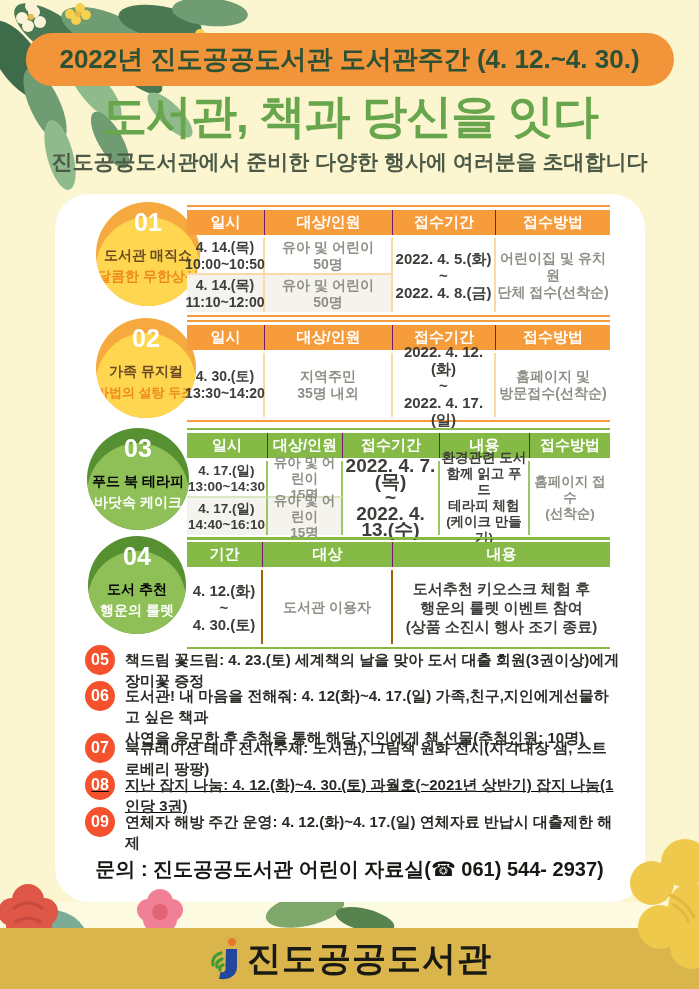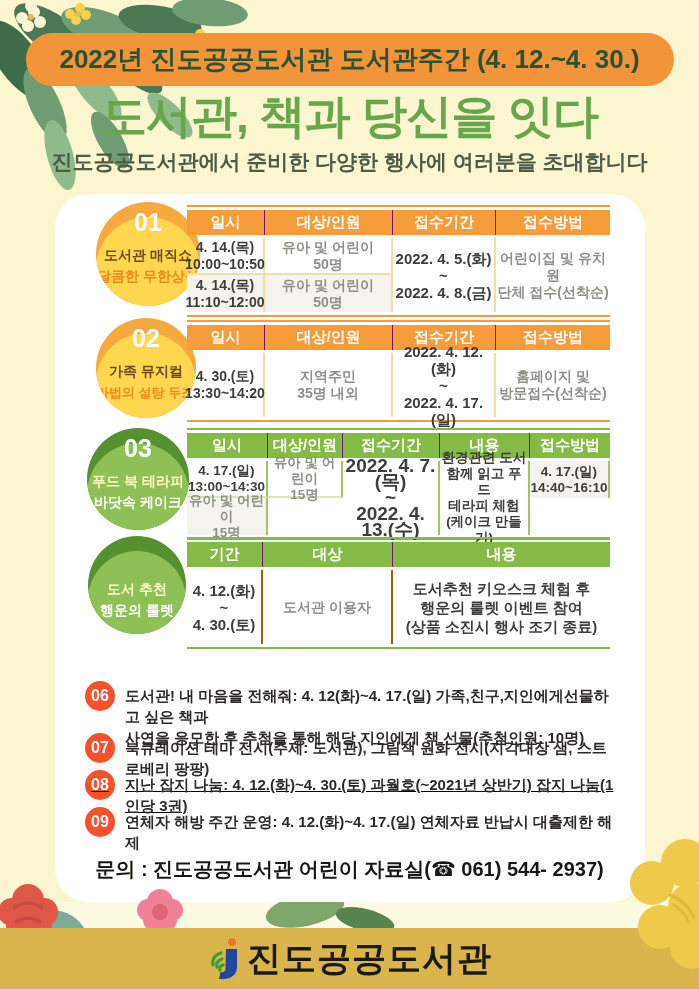--- a/index.html
+++ b/index.html
@@ -28,21 +28,21 @@
   .evcircle .l1,.evcircle .l2{position:absolute;left:0;width:100%;text-align:center;
                  font-size:14px;font-weight:800;z-index:2;white-space:nowrap;}
   .evcircle .l1{top:45px;}
   .evcircle .l2{top:66px;text-align:center;}
   .ev-yellow{background:#F5A93E;margin-left:8px;}
   .ev-yellow .inner{background:#FFD650;}
   .ev-yellow .l1{color:#6A4A20;}
   .ev-yellow .l2{color:#EE8A1D;}
   .ev-green{background:#579030;}
   .ev-green .inner{background:#8EC057;}
-  .ev-green .l1{color:#fef9c3;}
+  .ev-green .l1{color:#000000;}
   .ev-green .l2{color:#FFFFFF;}
 
   
   .tbl{position:absolute;left:187px;width:423px;z-index:3;}
   .rule{height:2px;margin:0 0 3px 0;}
   .rule.bottom{margin:3px 0 0 0;}
   .o .rule{background:#F49B3C;}
   .g .rule{background:#85BA46;}
   .thead{display:grid;height:25px;}
   .o .thead > div{background:#F79C3B;}
@@ -238,30 +238,33 @@
 13:00~14:30</div>
       <div class="ml cell-gray vline hline">유아 및 어린이
 15명</div>
       <div class="ml cell-dark vline span2" style="font-size:19px;">2022. 4. 7.(목)
 ~
 2022. 4. 13.(수)</div>
       <div class="ml cell-dark vline span2">환경관련 도서
 함께 읽고 푸드
 테라피 체험
 (케이크 만들기)</div>
+      <div class="ml cell-gray span2">홈페이지 접수
+(선착순)</div>
       <div class="ml cell-dark vline row2bg">4. 17.(일)
 14:40~16:10</div>
       <div class="ml cell-gray vline row2bg">유아 및 어린이
 15명</div>
     </div>
     <div class="rule bottom"></div>
   </div>
 
   <div class="evcircle ev-green" style="left:88px;top:536px;width:98px;height:98px;">
     <div class="inner"></div>
+    <div class="num">04</div>
     <div class="l1">도서 추천</div>
     <div class="l2">행운의 룰렛</div>
   </div>
   <div class="tbl g t4" style="top:537px;">
     <div class="rule"></div>
     <div class="thead">
       <div>기간</div>
       <div>대상</div>
       <div>내용</div>
     </div>
@@ -270,20 +273,24 @@
 ~
 4. 30.(토)</div>
       <div class="ml cell-gray vline">도서관 이용자</div>
       <div class="ml cell-dark" style="font-size:15px;line-height:19px;">도서추천 키오스크 체험 후
 행운의 룰렛 이벤트 참여
 (상품 소진시 행사 조기 종료)</div>
     </div>
     <div class="rule bottom"></div>
   </div>
 
+  <div class="item" style="top:645px;">
+    <div class="rednum">05</div>
+    <div class="itemtext">책드림 꽃드림: 4. 23.(토) 세계책의 날을 맞아 도서 대출 회원(3권이상)에게 장미꽃 증정</div>
+  </div>
   <div class="item" style="top:681px;">
     <div class="rednum">06</div>
     <div class="itemtext">도서관! 내 마음을 전해줘: 4. 12(화)~4. 17.(일) 가족,친구,지인에게선물하고 싶은 책과
 사연을 응모한 후 추첨을 통해 해당 지인에게 책 선물(추첨인원: 10명)</div>
   </div>
   <div class="item" style="top:733px;">
     <div class="rednum">07</div>
     <div class="itemtext">북큐레이션 테마 전시(주제: 도서관), 그림책 원화 전시(지각대장 샘, 스트로베리 팡팡)</div>
   </div>
   <div class="item" style="top:770px;text-decoration:underline;">

